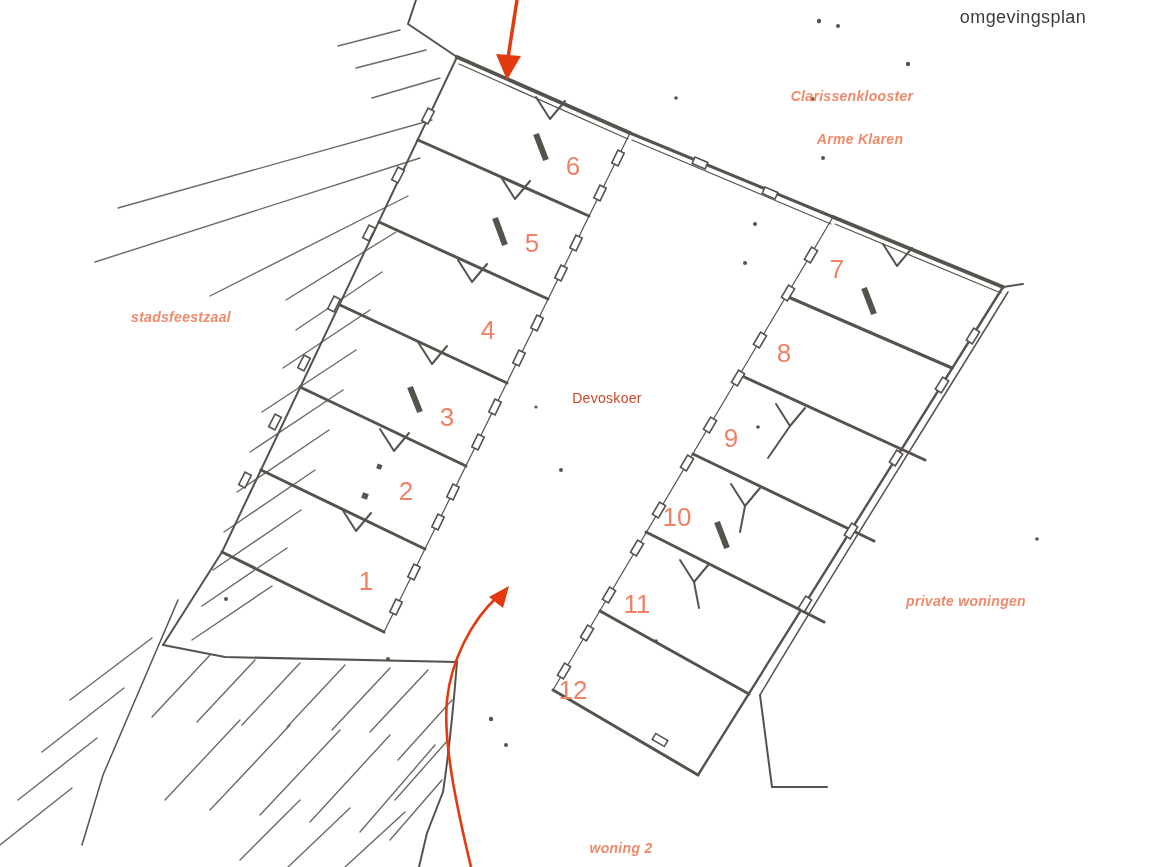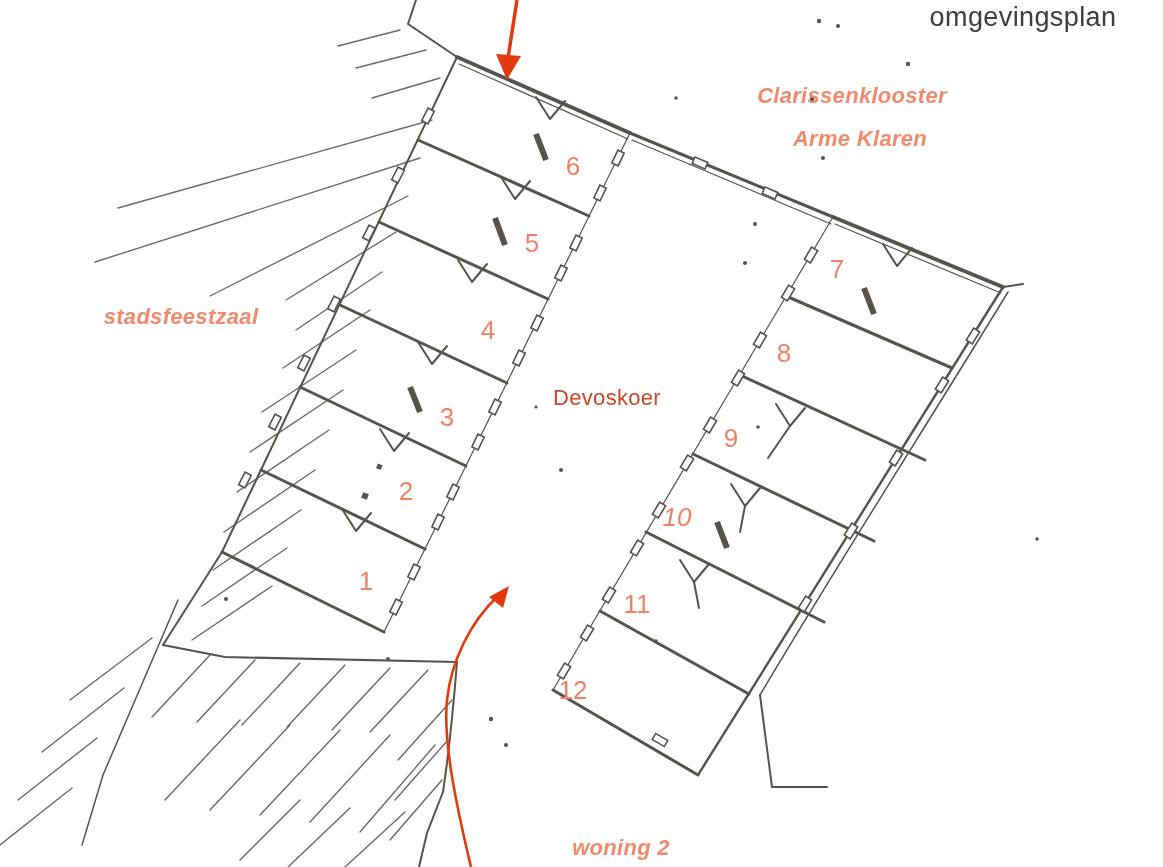--- a/index.html
+++ b/index.html
@@ -4,26 +4,26 @@
 <style>
   html,body{margin:0;padding:0;background:#ffffff;}
   .stage{
     position:relative;width:1163px;height:867px;background:#fff;overflow:hidden;
     font-family:"Liberation Sans", sans-serif;
   }
   .stage svg{position:absolute;left:0;top:0;}
   .lbl{
     position:absolute;transform:translate(-50%,-50%);
     white-space:nowrap;color:var(--label-salmon,#ef8a6c);
-    font-size:22px;font-style:italic;font-weight:600;letter-spacing:.3px;
+    font-size:14px;font-style:italic;font-weight:600;letter-spacing:.3px;
   }
   .lbl.plain{font-style:normal;font-weight:400;color:var(--courtyard-red,#cc4527);}
   .title{
     position:absolute;transform:translate(-50%,-50%);
-    color:var(--title-gray,#3d3d3d);font-size:27px;font-style:normal;
+    color:var(--title-gray,#3d3d3d);font-size:18px;font-style:normal;
     font-weight:400;letter-spacing:.4px;white-space:nowrap;
   }
   .roomnum{
     position:absolute;transform:translate(-50%,-50%);
     color:var(--number-salmon,#ef8165);font-size:26px;font-weight:400;
     white-space:nowrap;
   }
   .ink{stroke:var(--ink,#56524c);fill:none;stroke-linecap:round;stroke-linejoin:round;}
   .w4{stroke-width:3.8;} .w3{stroke-width:3;} .w25{stroke-width:2.4;}
   .w2{stroke-width:2;} .w15{stroke-width:1.5;} .w1{stroke-width:1.2;}
@@ -239,28 +239,29 @@
       <polygon class="redfill" points="509,586 503,608 489,597"></polygon>
     </g>
   </svg>
 
   <div class="title" style="left:1023px;top:17px;">omgevingsplan</div>
 
   <div class="lbl" style="left:852px;top:96px;">Clarissenklooster</div>
   <div class="lbl" style="left:852px;top:139px;margin-left:8px;">Arme Klaren</div>
   <div class="lbl" style="left:181px;top:317px;">stadsfeestzaal</div>
   <div class="lbl plain" style="left:607px;top:398px;">Devoskoer</div>
+  <div class="lbl" style="left:966px;top:601px;">private woningen</div>
   <div class="lbl" style="left:621px;top:848px;">woning 2</div>
 
   <span class="roomnum" style="left:366px;top:581px;">1</span>
   <span class="roomnum" style="left:406px;top:491px;">2</span>
   <span class="roomnum" style="left:447px;top:417px;">3</span>
   <span class="roomnum" style="left:488px;top:330px;">4</span>
   <span class="roomnum" style="left:532px;top:243px;">5</span>
   <span class="roomnum" style="left:573px;top:166px;">6</span>
   <span class="roomnum" style="left:837px;top:269px;">7</span>
   <span class="roomnum" style="left:784px;top:353px;">8</span>
   <span class="roomnum" style="left:731px;top:438px;">9</span>
-  <span class="roomnum" style="left:677px;top:517px;font-style:italic;">10</span>
+  <span class="roomnum" style="left:677px;top:517px;">10</span>
   <span class="roomnum" style="left:637px;top:604px;">11</span>
   <span class="roomnum" style="left:573px;top:678px;margin-top:12px;">12</span>
 
 </div>
 
 </body></html>

